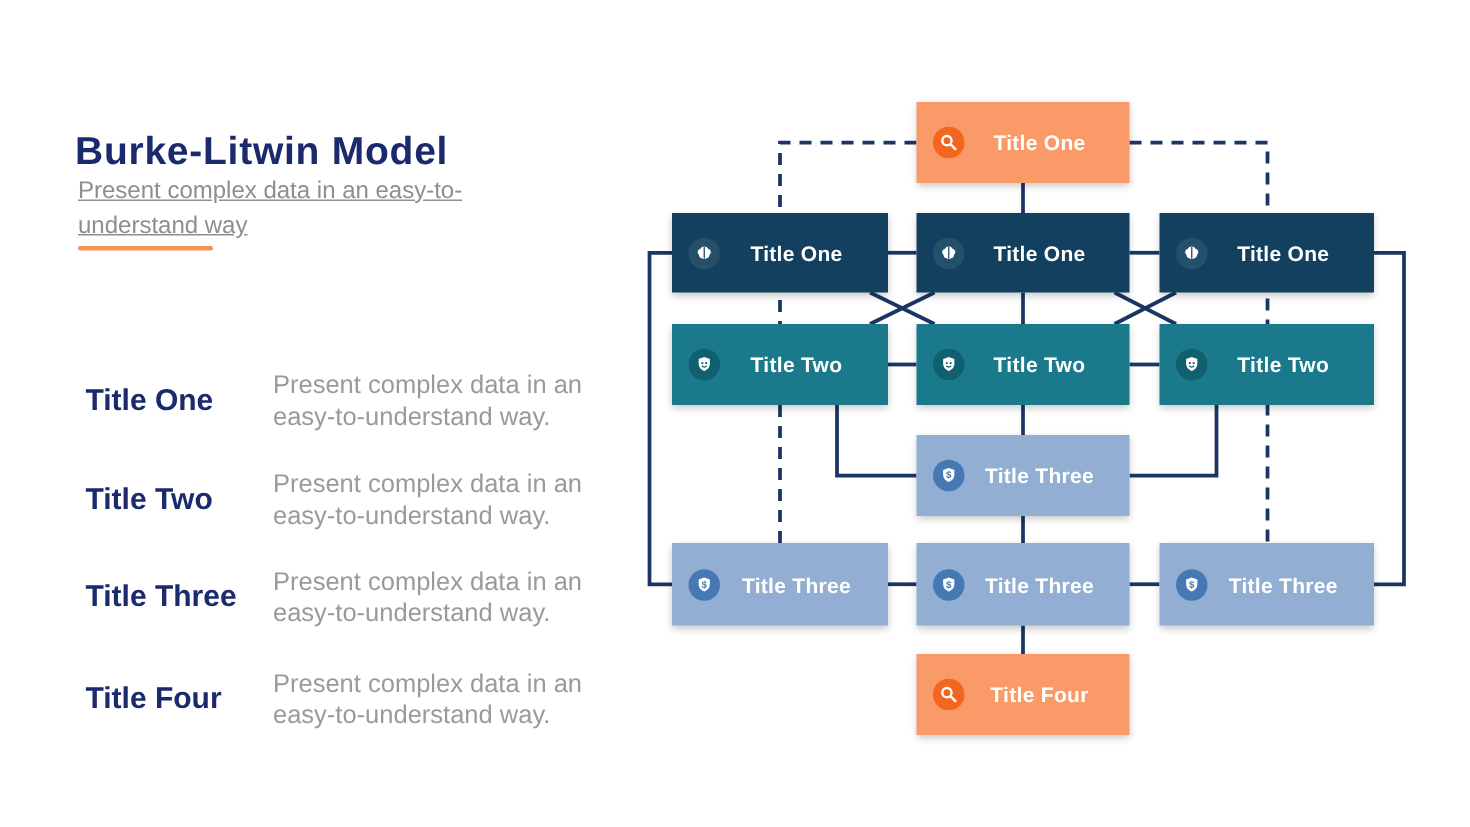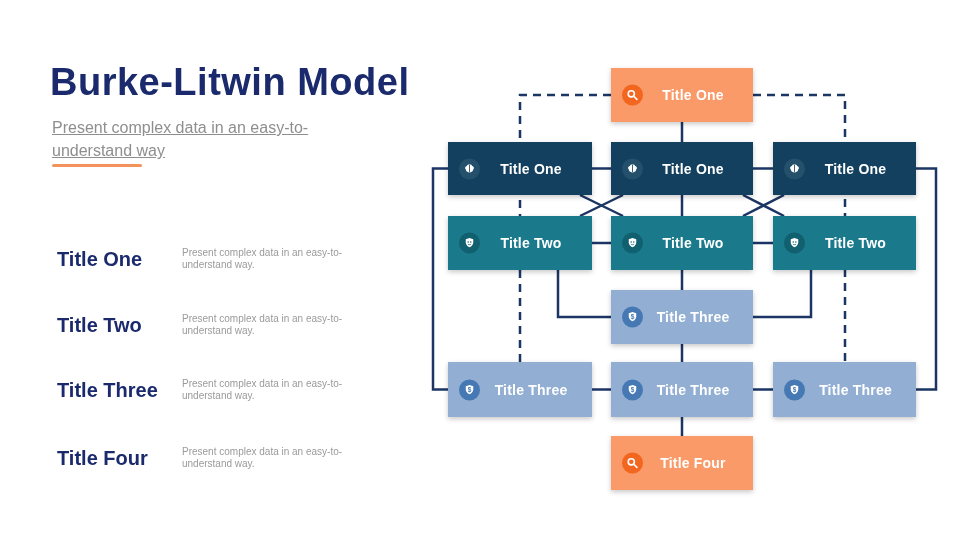--- a/index.html
+++ b/index.html
@@ -2,34 +2,34 @@
 <html><head>
 <meta charset="utf-8">
 <style>
   html,body{margin:0;padding:0;background:#fff;}
   .slide{
     position:relative;width:980px;height:551px;background:#ffffff;overflow:hidden;
     font-family:"Liberation Sans", sans-serif;
   }
   
   .page-title{
-    position:absolute;left:50px;top:34px;width:420px;
-    font-size:38px;font-weight:bold;color:#1A2A6D;letter-spacing:.5px;margin-top:27px;
+    position:absolute;left:50px;top:58px;width:420px;
+    font-size:26px;font-weight:bold;color:#1A2A6D;letter-spacing:.5px;margin-top:27px;
   }
   .page-subtitle{
     position:absolute;left:52px;top:116px;width:290px;
     font-size:16px;line-height:1.45;color:#8E8E8E;text-decoration:underline;
   }
   .accent-rule{
     position:absolute;left:52px;top:164px;width:90px;height:3px;
     border-radius:2px;background:#F4925C;
   }
   .legend-row{position:absolute;left:57px;width:370px;display:flex;align-items:center;}
   .legend-label{width:125px;flex:0 0 125px;font-size:20px;font-weight:bold;color:#1A2A6D;}
-  .legend-desc{width:210px;font-size:10px;line-height:1.22;color:#9A9A9A;}
+  .legend-desc{width:210px;font-size:17px;line-height:1.22;color:#9A9A9A;}
   
   .connector-svg{position:absolute;left:0;top:0;z-index:0;}
   .node{
     position:absolute;z-index:1;display:flex;align-items:center;justify-content:center;
     box-shadow:0 2px 5px rgba(0,0,0,.22);
   }
   .node-label{
     margin-left:22px;color:#ffffff;font-weight:bold;font-size:14px;letter-spacing:.2px;
     white-space:nowrap;
   }

